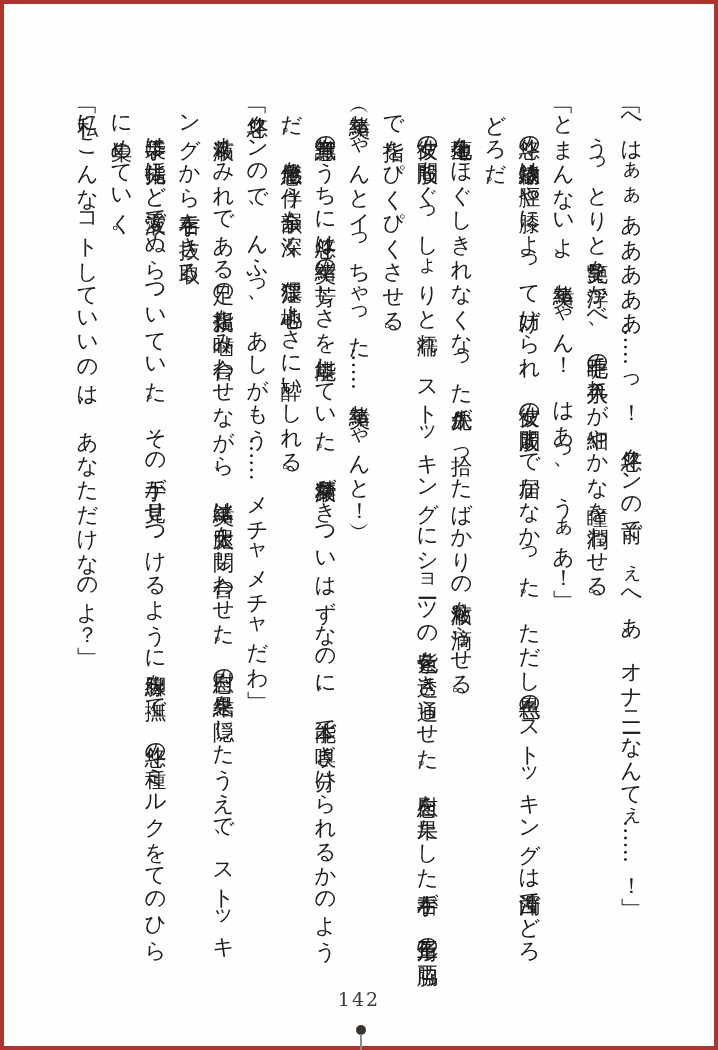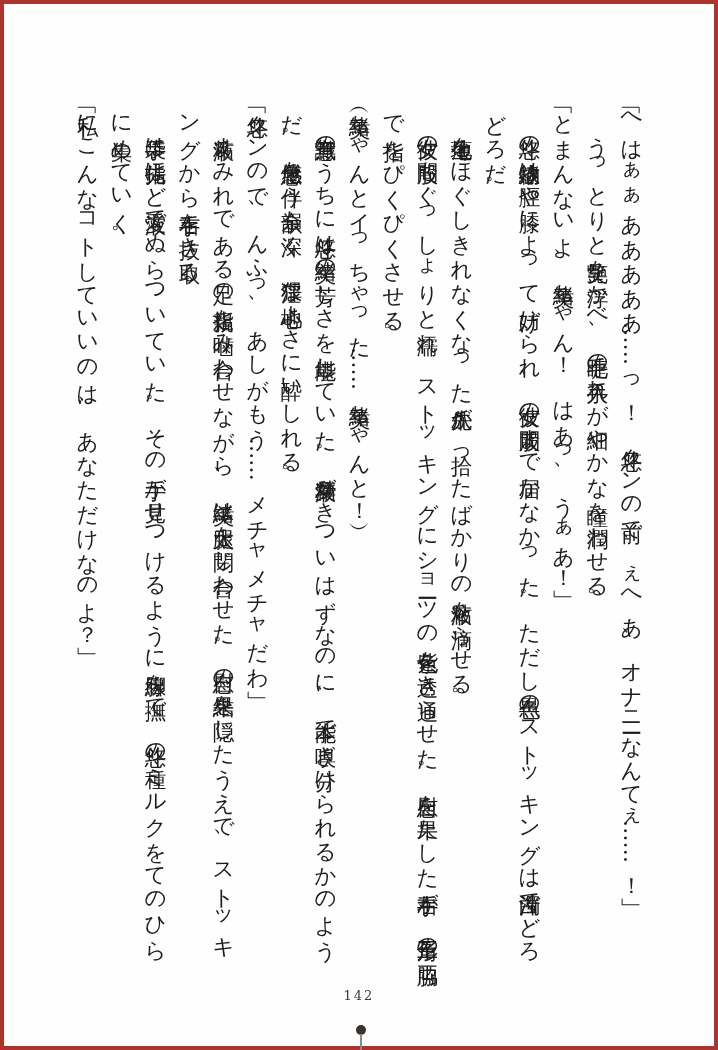--- a/index.html
+++ b/index.html
@@ -22,21 +22,21 @@
     line-height:34px;
     letter-spacing:0;
     color:#1d1d1d;
     hanging-punctuation:none;
   }
   .para{margin:0;padding:0;}
   .para.indent{text-indent:21.5px;}
   .page-number{
     position:absolute;top:984px;left:0;width:710px;
     text-align:center;
-    font-size:13px;letter-spacing:2px;color:#3a3a3a;
+    font-size:19px;letter-spacing:2px;color:#3a3a3a;
     font-family:"DejaVu Serif","Liberation Serif",serif;
   }
   .ornament-dot{
     position:absolute;left:352px;top:1021px;
     width:10px;height:10px;border-radius:50%;
     background:#3b3230;
   }
   .ornament-stem{
     position:absolute;left:356px;top:1030px;
     width:2px;height:16px;

